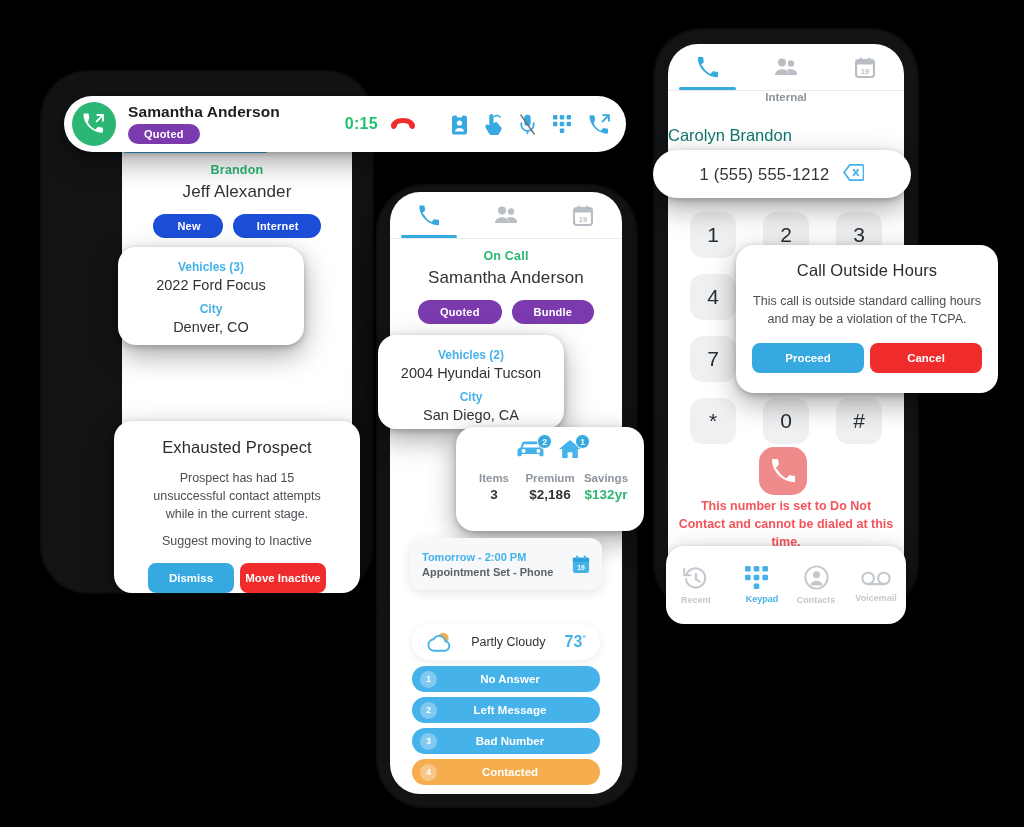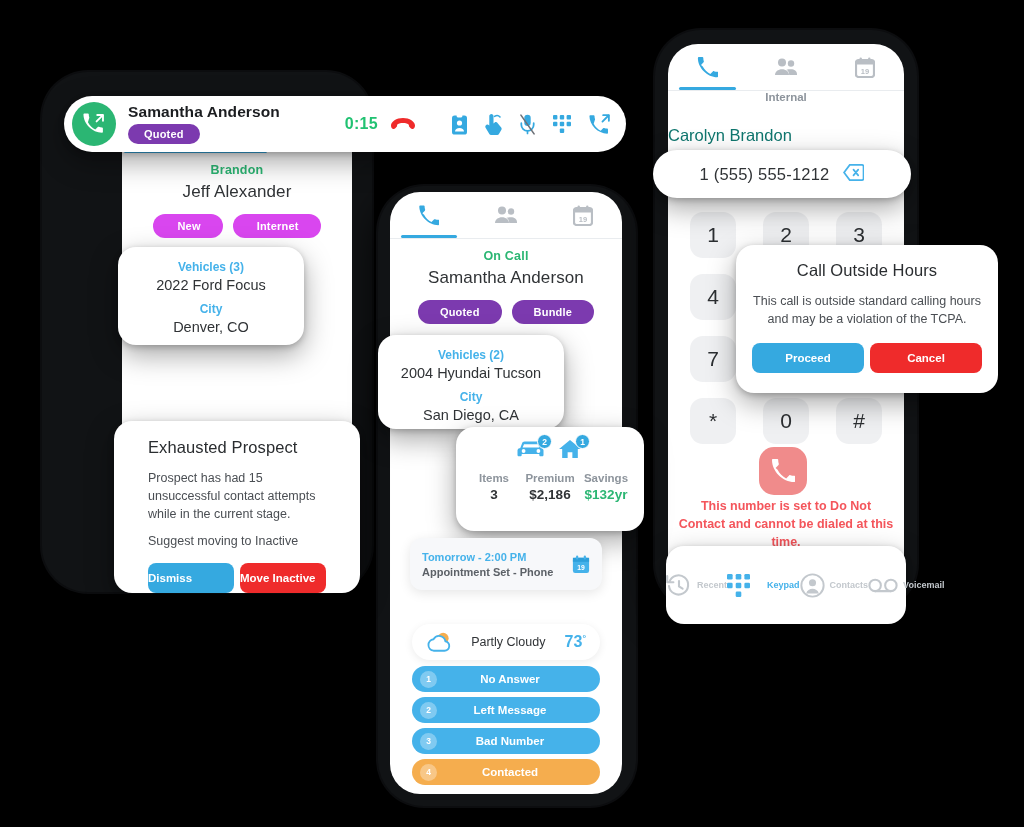--- a/index.html
+++ b/index.html
@@ -82,34 +82,34 @@
   .tabbar-rule { height:1px; background:#e9ecef; }
 
   
   .call-status { text-align:center; font-size: 12.5px; font-weight: 700; color:#2bb673; margin-top: 10px; letter-spacing:.2px;}
   .call-person { text-align:center; font-size: 17px; color:#303336; margin-top: 5px; letter-spacing:.1px;}
   .tag-row { display:flex; justify-content:center; gap: 10px; margin-top: 12px; }
   .tag {
     border-radius: 999px; color:#fff; font-size: 11px; font-weight:700;
     padding: 6px 22px; letter-spacing:.2px;
   }
-  .tag.pink { background:#d946ef;padding-left:24px; }
+  .tag.pink { background:#1d4ed8;padding-left:24px; }
   .tag.purple { background:#7c3aaf; }
 
   
   .info-card { text-align:center; padding: 13px 10px 15px; }
   .info-label { color:#45b2ea; font-size: 12px; font-weight:700; }
   .info-value { color:#303336; font-size: 14.5px; margin-top: 3px; }
   .info-gap { height: 9px; }
 
   #card-veh1 { left: 118px; top: 247px; width: 186px; height: 98px; }
   #card-veh2 { left: 378px; top: 335px; width: 186px; height: 94px; }
 
   
-  #card-exhausted { left: 114px; top: 421px; width: 246px; height: 172px; padding: 17px 34px 16px; text-align:left; }
+  #card-exhausted { left: 114px; top: 421px; width: 246px; height: 172px; padding: 17px 34px 16px; text-align:center; }
   .mod-title { font-size: 16.5px; color:#2a2d30; letter-spacing:.1px; }
   .mod-body  { font-size: 12.5px; color:#4a4e53; line-height: 1.45; margin-top: 12px; }
   .mod-body2 { font-size: 12.5px; color:#4a4e53; margin-top: 11px; }
   .mod-btns  { display:flex; gap: 6px; margin-top: 15px; }
   .mbtn { flex:1; border-radius: 8px; color:#fff; font-size:11.5px; font-weight:700; padding: 9px 0; }
   .mbtn.blue { background:#35a9e0; }
   .mbtn.red  { background:#ef2b2b; }
 
   
   #card-summary { left: 456px; top: 427px; width: 188px; height: 104px; padding: 12px 10px 10px; }
@@ -183,21 +183,21 @@
     position:absolute; left: 676px; top: 497px; width: 220px;
     text-align:center; font-size: 12.5px; color:#f4555b; line-height: 1.45; font-weight:600;
   }
 
   
   #card-outside { left: 736px; top: 245px; width: 262px; height: 148px; padding: 16px 16px 14px; text-align:center; }
 
   
   #dock { left: 666px; top: 546px; width: 240px; height: 78px; border-radius: 18px;
           display:flex; align-items:center; }
-  .dock-item { flex:1; display:flex; flex-direction:row; align-items:center; gap:5px; }
+  .dock-item { flex:1; display:flex; flex-direction:column; align-items:center; gap:5px; }
   .dock-lbl { font-size: 9px; font-weight:700; color:#c3c8cd; }
   .dock-lbl.active { color:#45b2ea;padding-left:12px; }
 </style>
 </head>
 <body>
 
 <div id="stage">
 
   <div class="frame" id="frame-left"></div>
   <div class="frame" id="frame-mid"></div>

